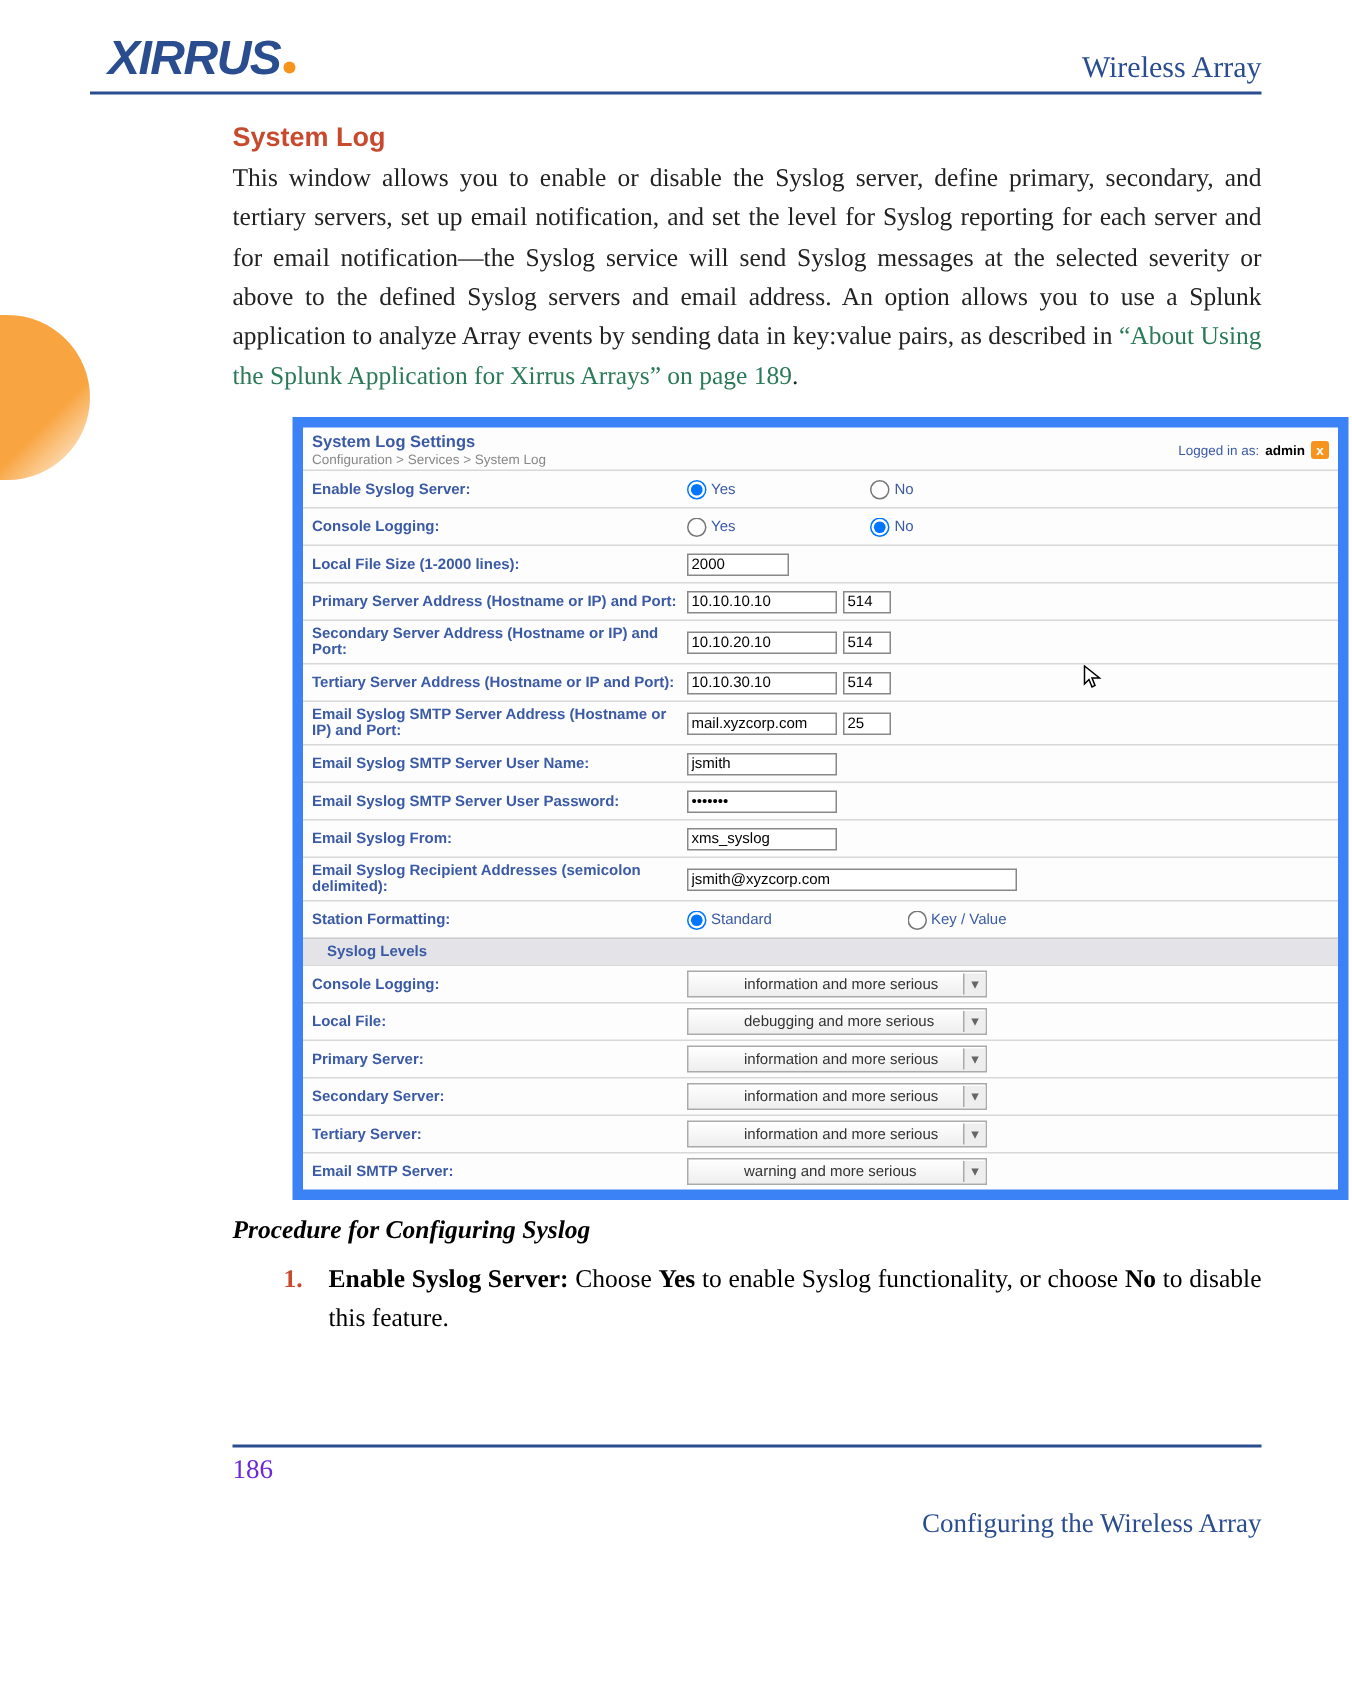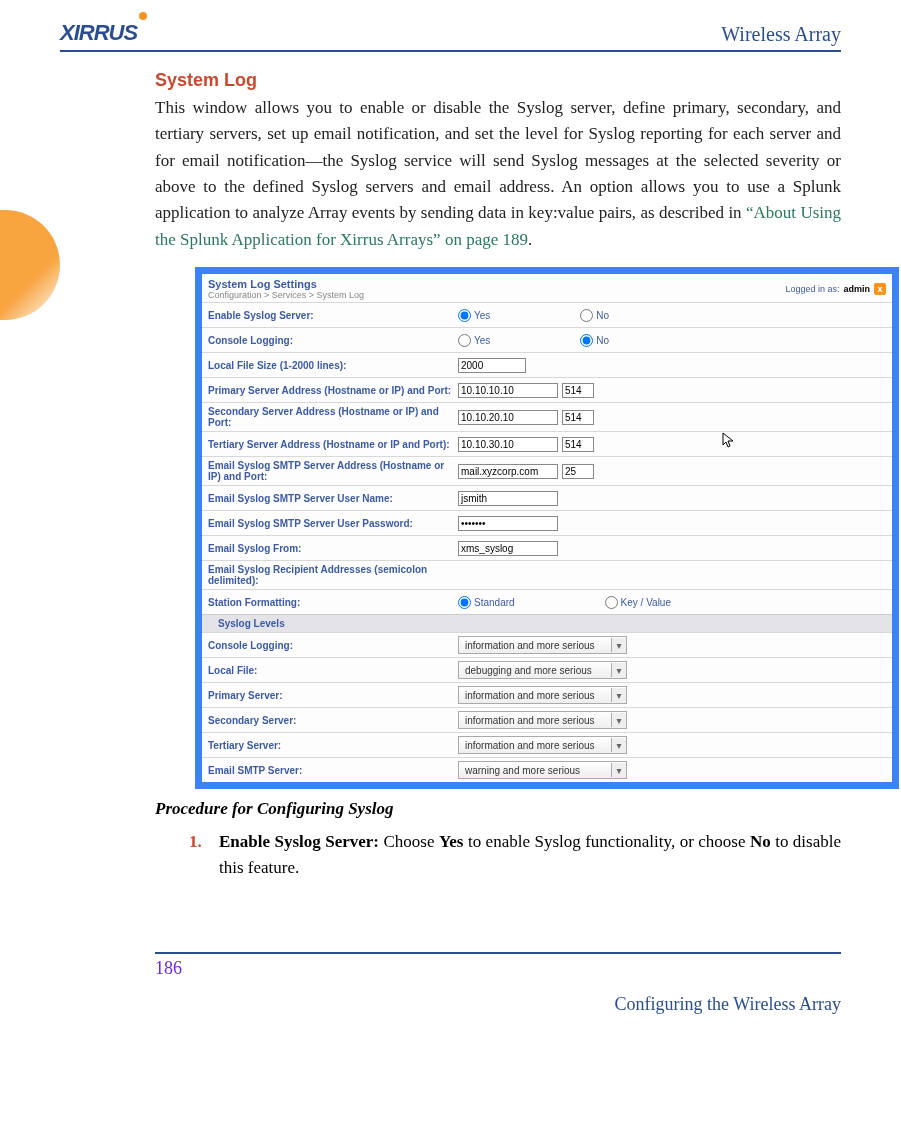--- a/index.html
+++ b/index.html
@@ -17,28 +17,29 @@
   .header {
     display: flex;
     justify-content: space-between;
     align-items: flex-end;
     border-bottom: 2px solid #2a4d8f;
     padding-bottom: 4px;
     margin-bottom: 18px;
   }
   .logo {
     display: flex;
-    align-items: flex-start;
+    align-items: flex-end;
     gap: 2px;
     color: #2a4d8f;
     font-family: Arial, sans-serif;
     font-weight: 900;
-    font-size: 22px;
+    font-size: 32px;
     letter-spacing: -1px;
     font-style: italic;
+    margin-left: 12px;
   }
   .logo .xi { color: #2a4d8f; }
   .logo .orange-dot {
     width: 8px; height: 8px; background: #f7941e; border-radius: 50%; display: inline-block; position: relative; top: -8px;
   }
   .header-right {
     color: #2a4d8f;
     font-size: 20px;
   }
   .side-tab {
@@ -121,20 +122,21 @@
     padding: 3px 16px;
     border-top: 1px solid #ccc;
   }
   .dropdown {
     display: inline-flex;
     align-items: center;
     border: 1px solid #aaa;
     background: linear-gradient(#fff,#eee);
     height: 16px;
     font-size: 10px;
+    padding-left: 31px;
   }
   .dropdown .dd-text { padding: 0 6px; min-width: 140px; color: #333;}
   .dropdown .dd-arrow {
     width: 14px; height: 14px; border-left: 1px solid #aaa;
     display: inline-flex; align-items: center; justify-content: center;
     color: #666; background: #eee;
   }
   .cursor {
     position: absolute;
     pointer-events: none;
@@ -281,20 +283,23 @@
 
       <div class="ss-row">
         <div class="ss-label">Email Syslog From:</div>
         <div class="ss-field">
             <input type="text" style="width: 100px;" value="xms_syslog">
           </div>
       </div>
 
       <div class="ss-row">
         <div class="ss-label">Email Syslog Recipient Addresses (semicolon delimited):</div>
+        <div class="ss-field">
+            <input type="text" style="width: 220px;" value="jsmith@xyzcorp.com">
+          </div>
       </div>
 
       <div class="ss-row">
         <div class="ss-label">Station Formatting:</div>
         <div class="ss-field radio-group">
           <label class="radio-opt">
               <input type="radio" checked="" style="">
               <span>Standard</span>
             </label>
           <label class="radio-opt">

